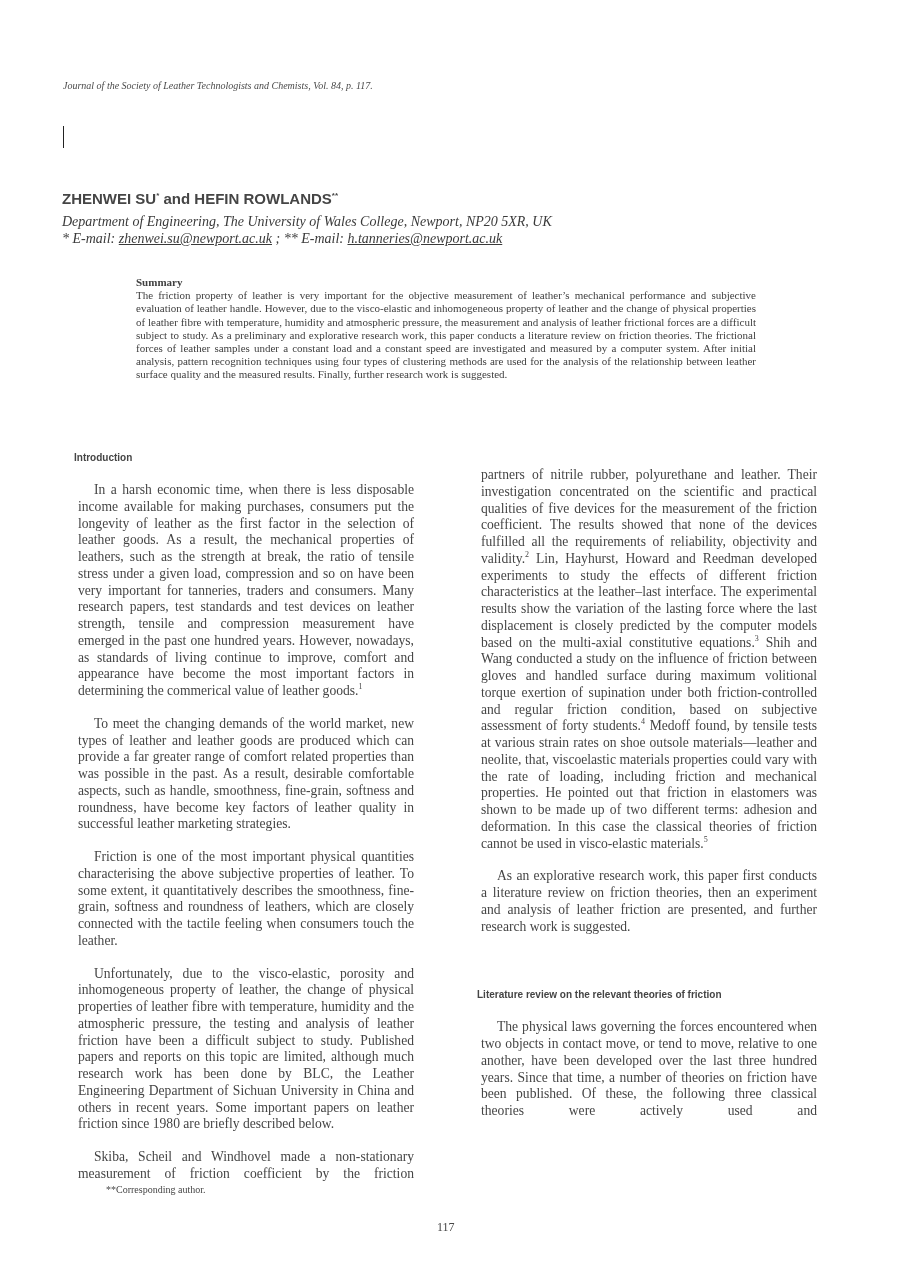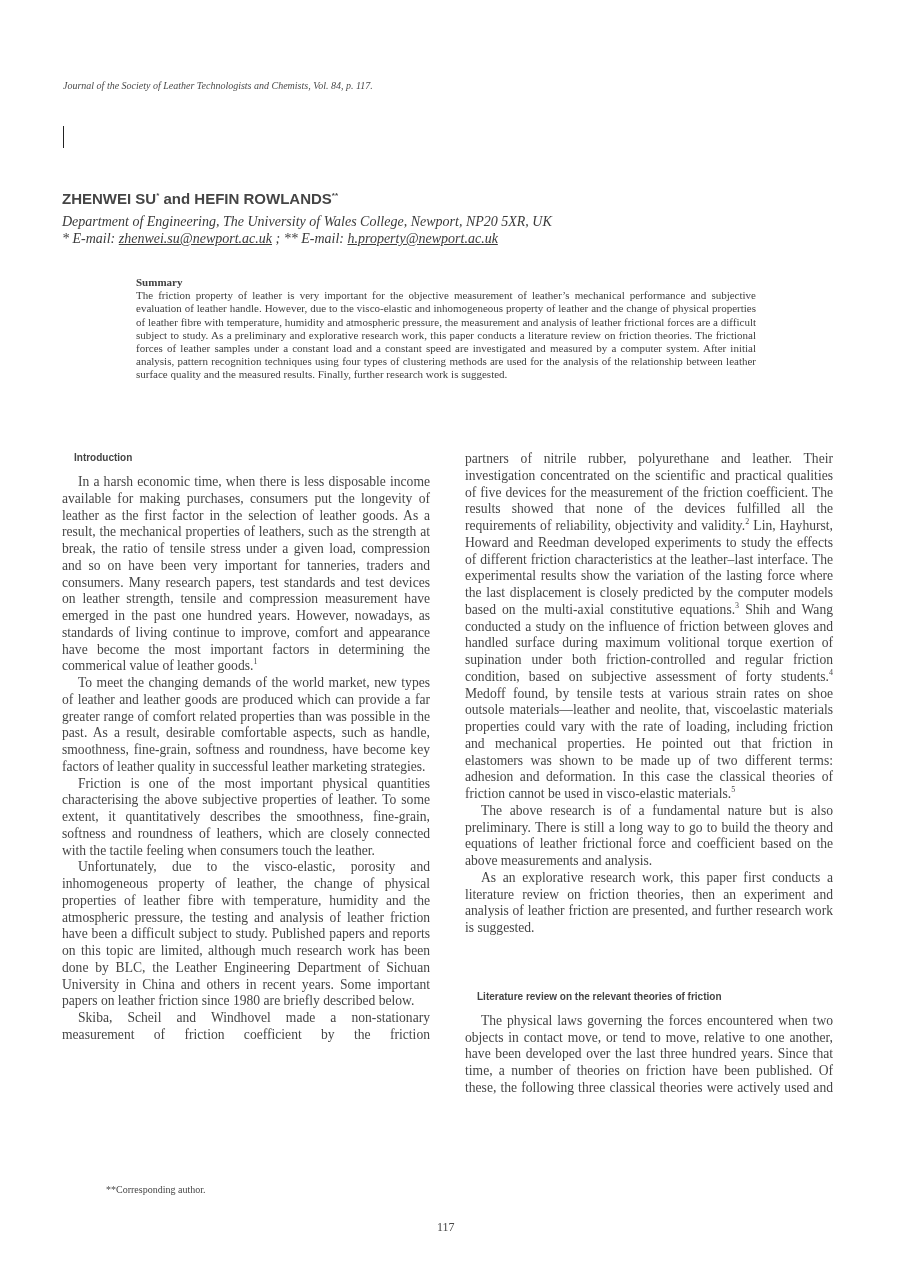--- a/index.html
+++ b/index.html
@@ -27,21 +27,21 @@
   .summary {
     position: absolute; left: 136px; top: 276px; width: 620px;
     font-family: "Liberation Serif", serif; font-size: 11px; line-height: 13.2px; color: #404040;
     text-align: justify;
   }
   .summary .label { font-weight: bold; display: block; }
   .col { position: absolute; top: 450px; width: 368px;
     font-family: "Liberation Serif", serif; font-size: 13.6px; line-height: 16.75px; color: #454545; text-align: justify; }
   .col.left { left: 62px; }
   .col.right { left: 465px; top: 451px; }
-  .col p { margin: 0; text-indent: 16px; }
+  .col p { margin: 16px; text-indent: 16px; }
   .col p.noindent { text-indent: 0; }
   .heading {
     font-family: "Liberation Sans", sans-serif; font-weight: bold; font-size: 10px; line-height: 16px;
     color: #454545; margin: 0 0 8px 12px; text-align: left;
   }
   .heading.lit { margin-top: 52px; }
   sup { font-size: 8px; line-height: 0; }
   .footnote {
     position: absolute; left: 62px; top: 1184px;
     font-family: "Liberation Serif", serif; font-size: 10px; color: #454545; margin-left: 44px;
@@ -60,40 +60,39 @@
   <div class="journal">Journal of the Society of Leather Technologists and Chemists, Vol. 84, p. 117.</div>
 
   <h1 class="title"><span class="caret"></span></h1>
 
   <div class="authors">
     <span>ZHENWEI SU</span><sup>*</sup><span style="white-space:pre"> and </span><span>HEFIN ROWLANDS</span><sup>**</sup>
   </div>
 
   <div class="affil">
     <div>Department of Engineering, The University of Wales College, Newport, NP20 5XR, UK</div>
-    <div style="white-space:pre"><span>* E-mail: </span><a>zhenwei.su@newport.ac.uk</a><span> ; </span><span>** E-mail: </span><a>h.property@newport.ac.uk</a></div>
+    <div style="white-space:pre"><span>* E-mail: </span><a>zhenwei.su@newport.ac.uk</a><span> ; </span><span>** E-mail: </span><a>h.tanneries@newport.ac.uk</a></div>
   </div>
 
   <div class="summary">
     <span class="label">Summary</span>
     <span>The friction property of leather is very important for the objective measurement of leather’s mechanical performance and subjective evaluation of leather handle. However, due to the visco-elastic and inhomogeneous property of leather and the change of physical properties of leather fibre with temperature, humidity and atmospheric pressure, the measurement and analysis of leather frictional forces are a difficult subject to study. As a preliminary and explorative research work, this paper conducts a literature review on friction theories. The frictional forces of leather samples under a constant load and a constant speed are investigated and measured by a computer system. After initial analysis, pattern recognition techniques using four types of clustering methods are used for the analysis of the relationship between leather surface quality and the measured results. Finally, further research work is suggested.</span>
   </div>
 
   <div class="col left">
     <h2 class="heading">Introduction</h2>
     <p><span>In a harsh economic time, when there is less disposable income available for making purchases, consumers put the longevity of leather as the first factor in the selection of leather goods. As a result, the mechanical properties of leathers, such as the strength at break, the ratio of tensile stress under a given load, compression and so on have been very important for tanneries, traders and consumers. Many research papers, test standards and test devices on leather strength, tensile and compression measurement have emerged in the past one hundred years. However, nowadays, as standards of living continue to improve, comfort and appearance have become the most important factors in determining the commerical value of leather goods.</span><sup>1</sup></p>
     <p>To meet the changing demands of the world market, new types of leather and leather goods are produced which can provide a far greater range of comfort related properties than was possible in the past. As a result, desirable comfortable aspects, such as handle, smoothness, fine-grain, softness and roundness, have become key factors of leather quality in successful leather marketing strategies.</p>
     <p>Friction is one of the most important physical quantities characterising the above subjective properties of leather. To some extent, it quantitatively describes the smoothness, fine-grain, softness and roundness of leathers, which are closely connected with the tactile feeling when consumers touch the leather.</p>
     <p>Unfortunately, due to the visco-elastic, porosity and inhomogeneous property of leather, the change of physical properties of leather fibre with temperature, humidity and the atmospheric pressure, the testing and analysis of leather friction have been a difficult subject to study. Published papers and reports on this topic are limited, although much research work has been done by BLC, the Leather Engineering Department of Sichuan University in China and others in recent years. Some important papers on leather friction since 1980 are briefly described below.</p>
     <p style="text-align-last: justify;">Skiba, Scheil and Windhovel made a non-stationary measurement of friction coefficient by the friction</p>
   </div>
 
   <div class="col right">
     <p class="noindent"><span>partners of nitrile rubber, polyurethane and leather. Their investigation concentrated on the scientific and practical qualities of five devices for the measurement of the friction coefficient. The results showed that none of the devices fulfilled all the requirements of reliability, objectivity and validity.</span><sup>2</sup><span> Lin, Hayhurst, Howard and Reedman developed experiments to study the effects of different friction characteristics at the leather–last interface. The experimental results show the variation of the lasting force where the last displacement is closely predicted by the computer models based on the multi-axial constitutive equations.</span><sup>3</sup><span> Shih and Wang conducted a study on the influence of friction between gloves and handled surface during maximum volitional torque exertion of supination under both friction-controlled and regular friction condition, based on subjective assessment of forty students.</span><sup>4</sup><span> Medoff found, by tensile tests at various strain rates on shoe outsole materials—leather and neolite, that, viscoelastic materials properties could vary with the rate of loading, including friction and mechanical properties. He pointed out that friction in elastomers was shown to be made up of two different terms: adhesion and deformation. In this case the classical theories of friction cannot be used in visco-elastic materials.</span><sup>5</sup></p>
-    <p>The above research is of a fundamental nature but is also preliminary. There is still a long way to go to build the theory and equations of leather frictional force and coefficient based on the above measurements and analysis.</p>
     <p>As an explorative research work, this paper first conducts a literature review on friction theories, then an experiment and analysis of leather friction are presented, and further research work is suggested.</p>
     <h2 class="heading lit">Literature review on the relevant theories of friction</h2>
     <p style="text-align-last: justify;">The physical laws governing the forces encountered when two objects in contact move, or tend to move, relative to one another, have been developed over the last three hundred years. Since that time, a number of theories on friction have been published. Of these, the following three classical theories were actively used and</p>
   </div>
 
   <div class="footnote">**Corresponding author.</div>
   <div class="pagenum">117</div>
 </div>
 
 </body></html>

